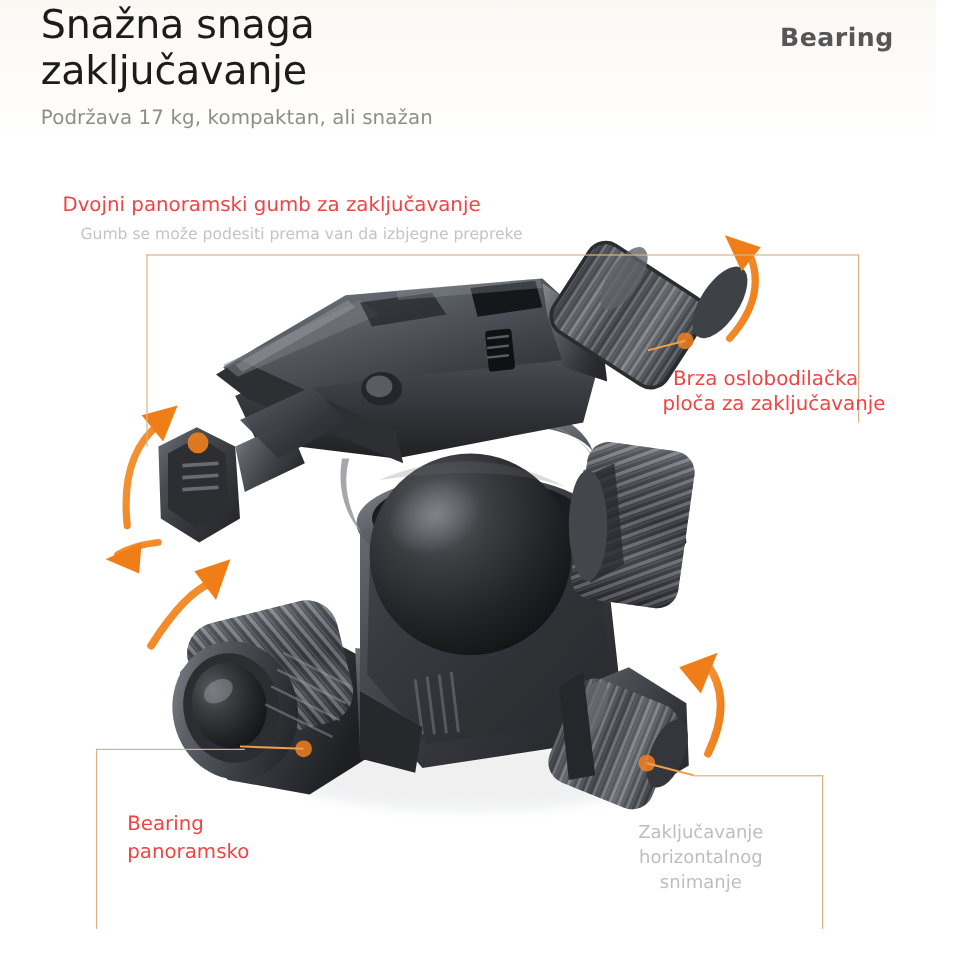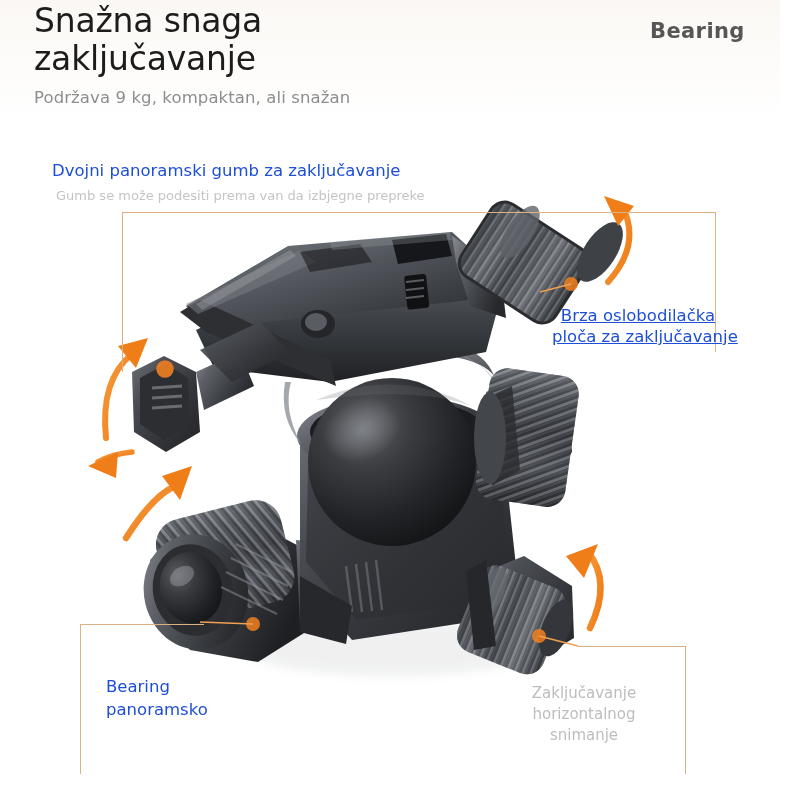--- a/index.html
+++ b/index.html
@@ -50,30 +50,30 @@
     font-size:21px;
     font-weight:bold;
     color:#565656;
     letter-spacing:.4px;
     font-family:"DejaVu Sans", sans-serif;
   }
 
   
   .callout { position:absolute; }
   .callout .ttl {
-    font-size:16.5px; color:#1d4ed8; white-space:nowrap; line-height:22px;
+    font-size:16.5px; color:#ef4444; white-space:nowrap; line-height:22px;
   }
   .callout .sub {
     font-size:13px; color:#c4c4c4; white-space:nowrap; line-height:19px;
   }
   .callout.c-knob  { left:52px;  top:160px; }
-  .callout.c-knob .sub { margin-top:4px; margin-left:4px; }
+  .callout.c-knob .sub { margin-top:4px; margin-left:15px; }
 
   .callout.c-plate { left:552px; top:305px; text-align:center; width:172px; }
-  .callout.c-plate .ttl { line-height:21px;text-decoration:underline; }
+  .callout.c-plate .ttl { line-height:21px; }
 
   .callout.c-damp  { left:106px; top:675px; }
   .callout.c-damp .ttl { line-height:23px; }
 
   .callout.c-horiz { left:484px; top:683px; width:200px; text-align:center; }
   .callout.c-horiz .ttl { line-height:22px; }
   .callout.c-horiz .sub2 {
     font-size:15px; color:#bdbdbd; line-height:21px; white-space:nowrap;
   }
 
@@ -92,21 +92,21 @@
 <div id="page">
 
   <div class="top-tint"></div>
   <div class="header-wash"></div>
 
   <div class="headline">
     <div>Snažna snaga</div>
     <div>zaključavanje</div>
   </div>
 
-  <div class="subhead">Podržava 9 kg, kompaktan, ali snažan</div>
+  <div class="subhead">Podržava 17 kg, kompaktan, ali snažan</div>
 
   <div class="brand">Bearing</div>
 
   <svg class="prod" viewBox="0 0 800 800">
     <defs>
 
       <linearGradient id="gBodyMain" x1="0" y1="0" x2="1" y2="1">
         <stop offset="0" stop-color="#6e7177"></stop>
         <stop offset=".28" stop-color="#4a4d53"></stop>
         <stop offset=".6" stop-color="#34363b"></stop>

